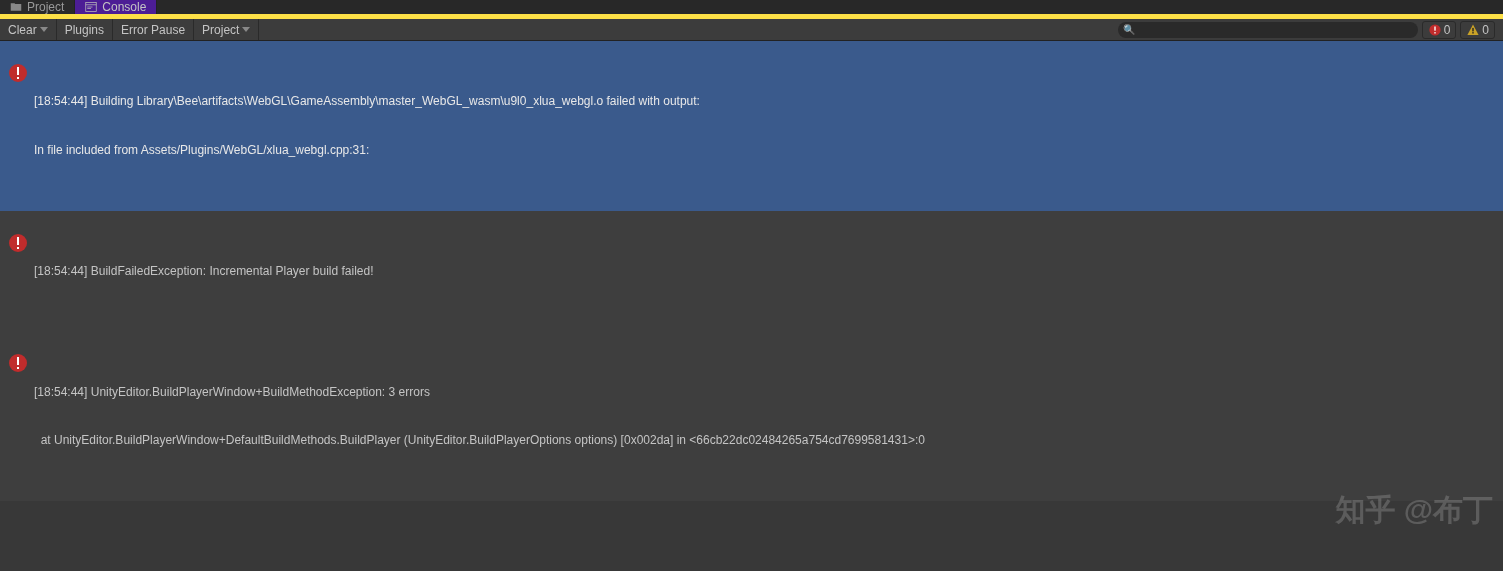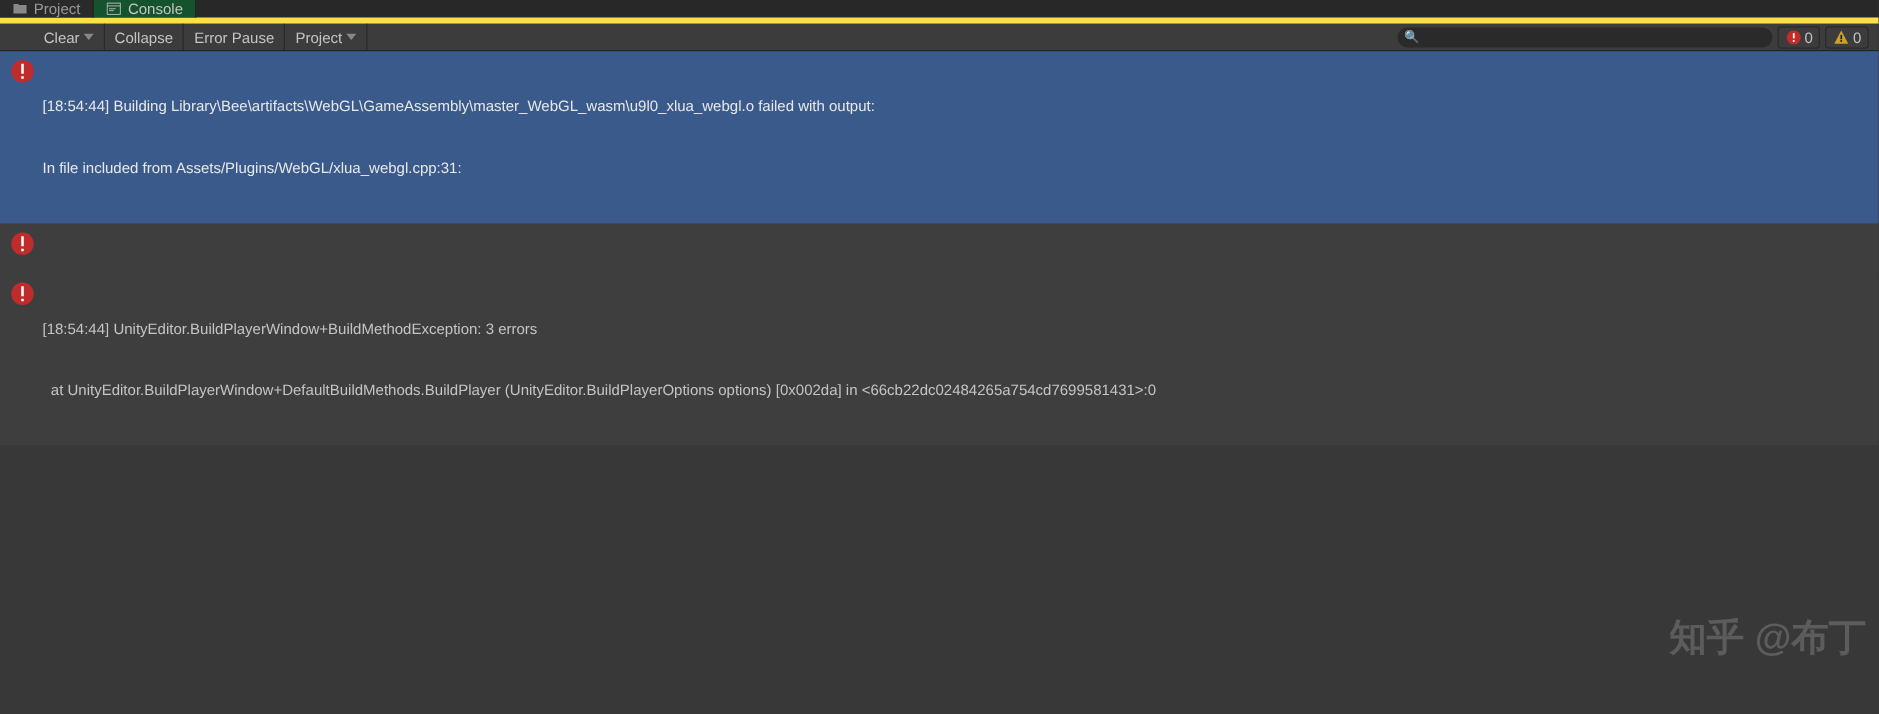--- a/index.html
+++ b/index.html
@@ -16,38 +16,38 @@
       height: 19px;
       background: #282828;
       display: flex;
       border-bottom: 5px solid #fde047;
     }
     .tab {
       display: flex;
       align-items: center;
       padding: 0 10px;
       height: 100%;
-      background: #14532d;
+      background: #4c1d95;
       border-right: 1px solid #222;
       cursor: pointer;
       gap: 5px;
     }
     .tab.inactive {
       background: #2a2a2a;
       color: #999;
     }
     .tab-icon { width: 12px; height: 12px; display: inline-flex; }
     .toolbar {
       height: 22px;
       background: #3c3c3c;
       border-bottom: 1px solid #222;
       display: flex;
       align-items: center;
     }
-    .toolbar-left { display: flex; height: 100%; margin-left: 27px; }
+    .toolbar-left { display: flex; height: 100%; }
     .toolbar-btn {
       padding: 0 8px;
       height: 100%;
       display: flex;
       align-items: center;
       cursor: pointer;
       border-right: 1px solid #2a2a2a;
       gap: 3px;
     }
     .dropdown-arrow {
@@ -90,21 +90,21 @@
       border: 1px solid #2a2a2a;
       border-radius: 3px;
     }
     .error-circle-sm, .warn-tri-sm { width: 14px; height: 14px; }
     .console-list {
       background: #383838;
     }
     .console-entry {
       display: flex;
       align-items: flex-start;
-      padding: 4px 8px;
+      padding: 20px 8px;
       min-height: 36px;
     }
     .console-entry.selected { background: #3a5a8c; color: #e8e8e8; }
     .console-entry.alt { background: #3e3e3e; }
     .entry-icon { width: 20px; height: 20px; flex-shrink: 0; margin-top: 2px; margin-right: 6px; }
     .entry-text { line-height: 1.35; white-space: pre-wrap; word-break: break-word; }
     .watermark {
       position: absolute;
       right: 10px;
       top: 490px;
@@ -139,21 +139,21 @@
   </div>
 </div>
 
 <div class="toolbar">
   <div class="toolbar-left">
     <div class="toolbar-btn">
       <span>Clear</span>
       <span class="dropdown-arrow"></span>
     </div>
     <div class="toolbar-btn">
-      <span>Collapse</span>
+      <span>Plugins</span>
     </div>
     <div class="toolbar-btn">
       <span>Error Pause</span>
     </div>
     <div class="toolbar-btn">
       <span>Project</span>
       <span class="dropdown-arrow"></span>
     </div>
   </div>
   <div class="toolbar-right">
@@ -192,20 +192,21 @@
       <div>In file included from Assets/Plugins/WebGL/xlua_webgl.cpp:31:</div>
     </div>
   </div>
   <div class="console-entry alt">
     <svg class="entry-icon" viewBox="0 0 20 20">
         <circle cx="10" cy="10" r="9" fill="#c02c2c"></circle>
         <rect x="9" y="4" width="2" height="8" fill="#fff"></rect>
         <rect x="9" y="14" width="2" height="2" fill="#fff"></rect>
       </svg>
     <div class="entry-text">
+      <div>[18:54:44] BuildFailedException: Incremental Player build failed!</div>
     </div>
   </div>
   <div class="console-entry alt">
     <svg class="entry-icon" viewBox="0 0 20 20">
         <circle cx="10" cy="10" r="9" fill="#c02c2c"></circle>
         <rect x="9" y="4" width="2" height="8" fill="#fff"></rect>
         <rect x="9" y="14" width="2" height="2" fill="#fff"></rect>
       </svg>
     <div class="entry-text">
       <div>[18:54:44] UnityEditor.BuildPlayerWindow+BuildMethodException: 3 errors</div>

